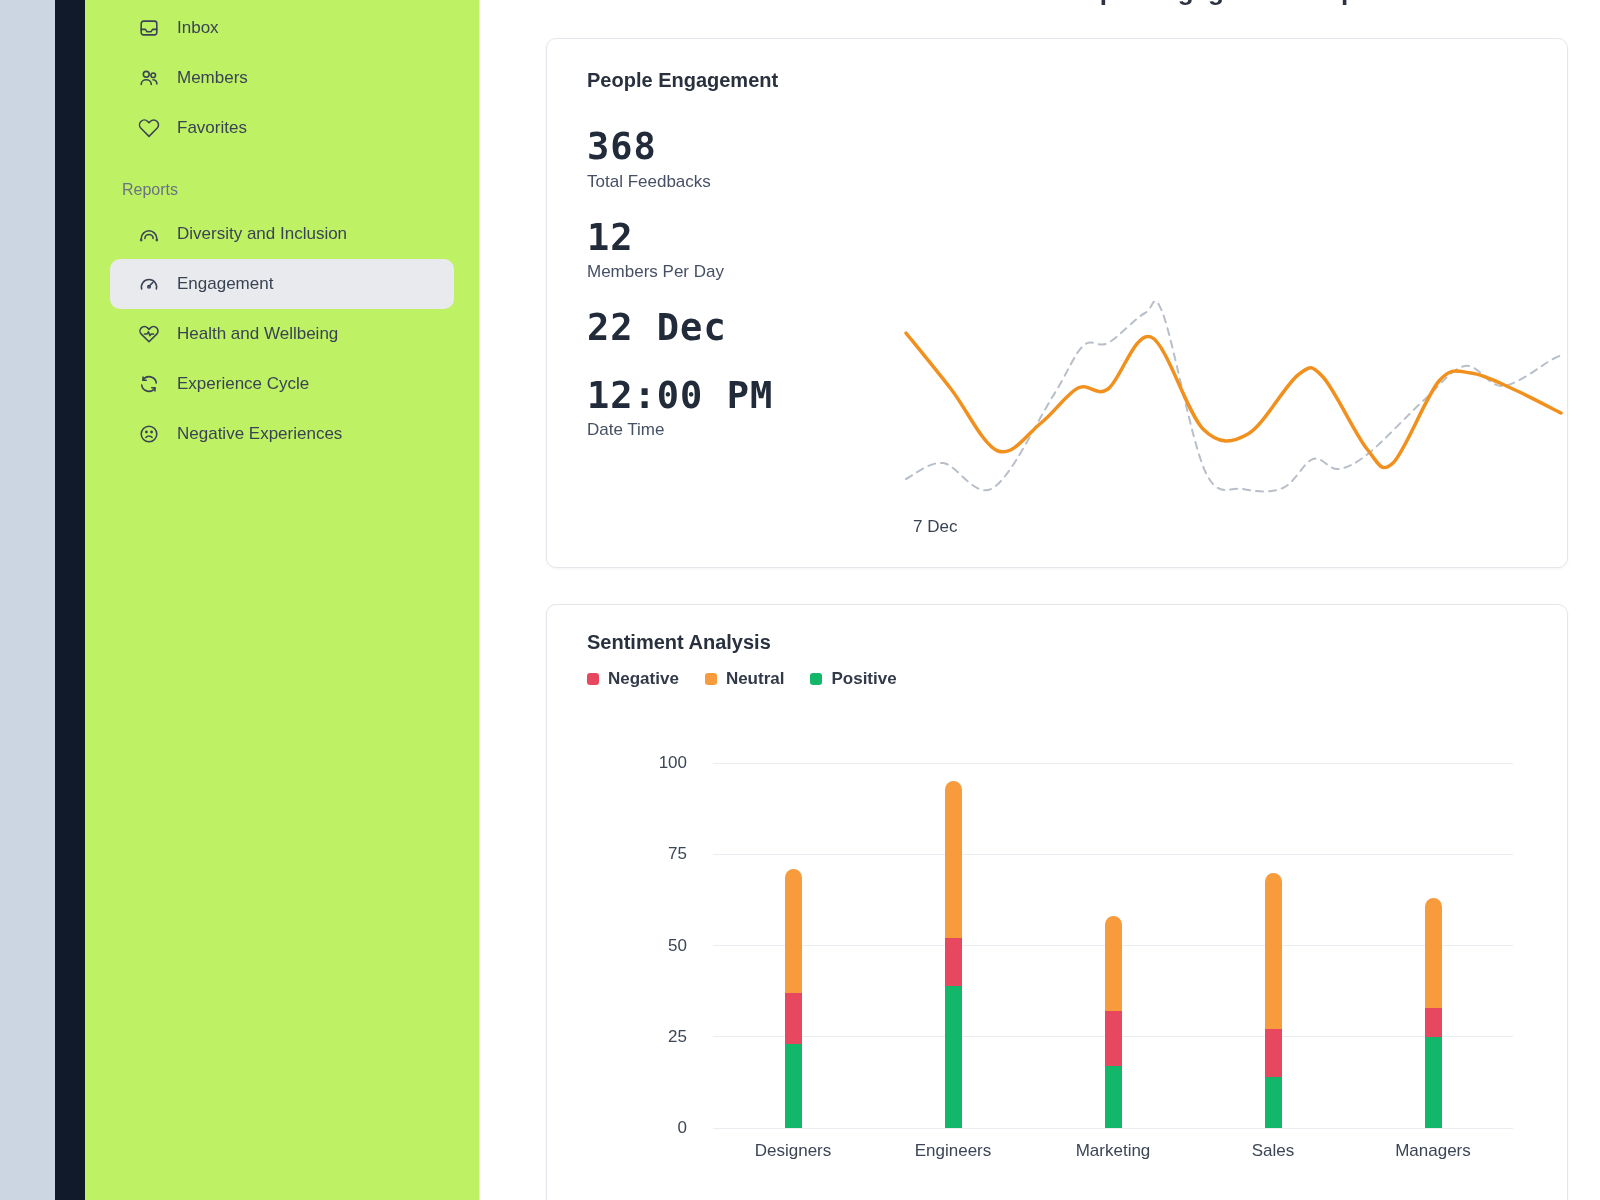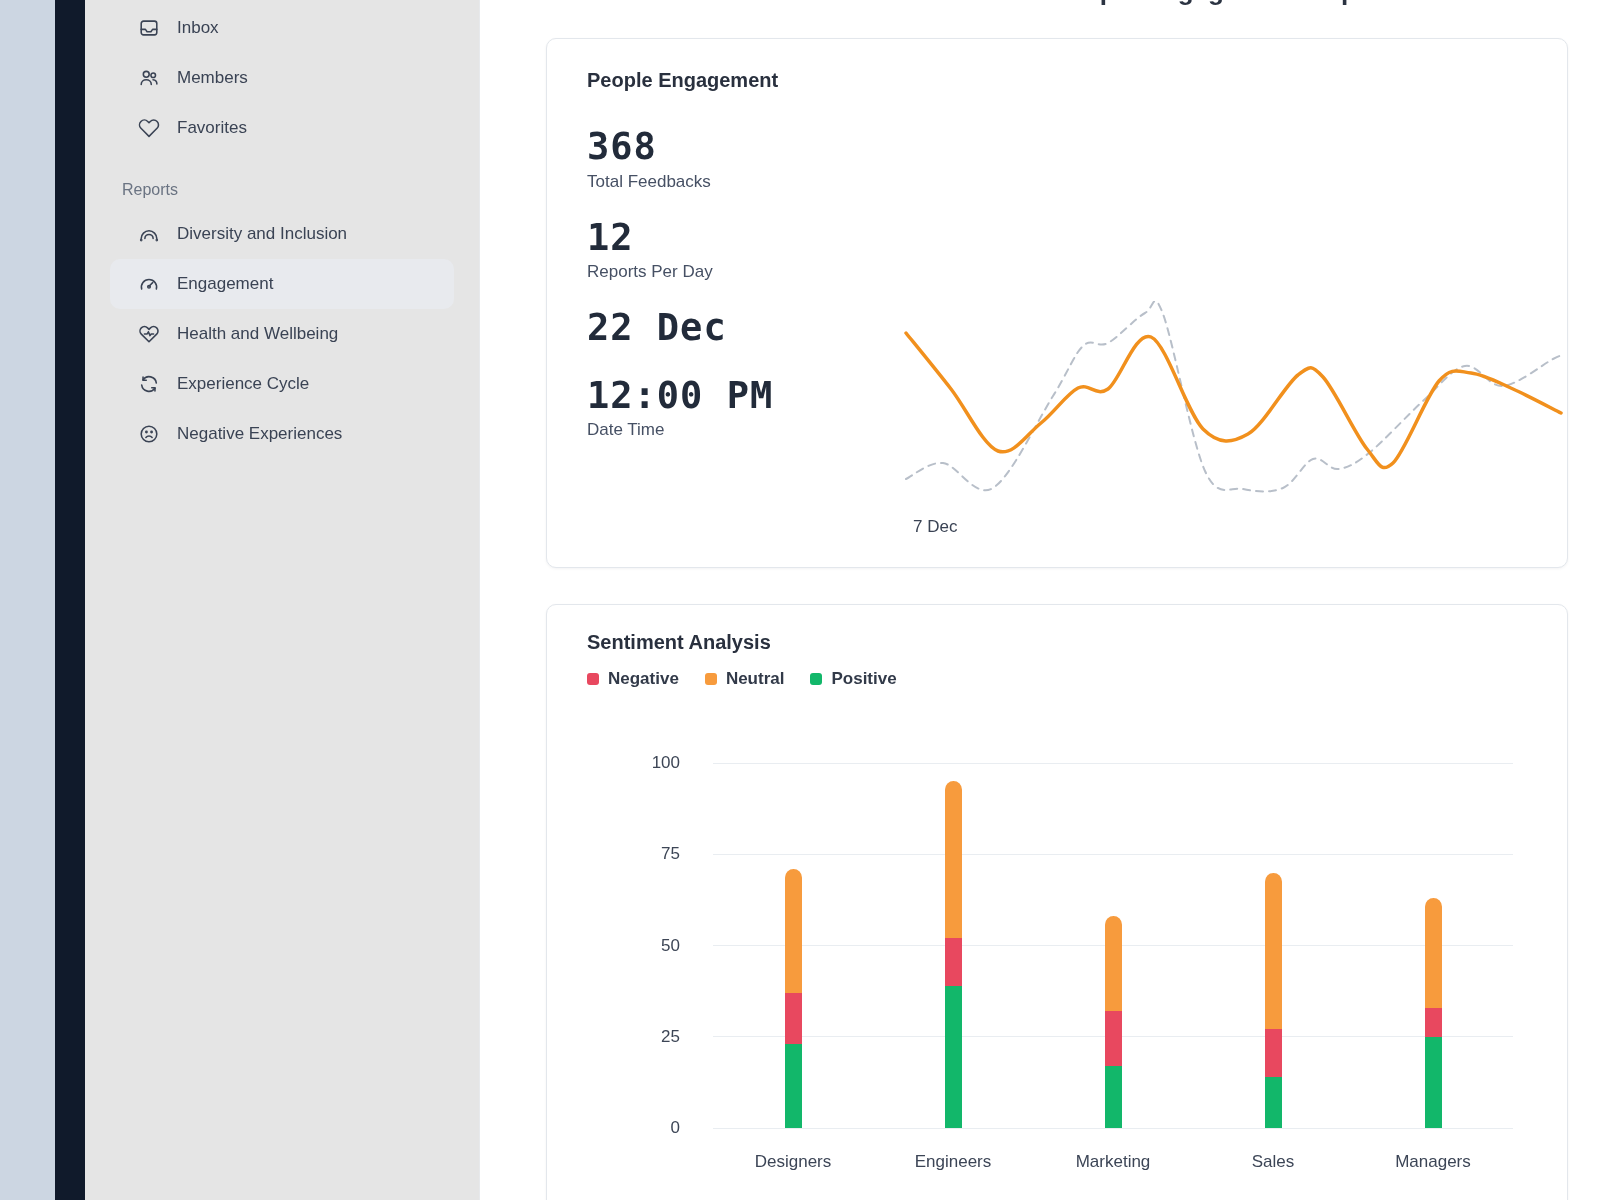--- a/index.html
+++ b/index.html
@@ -3,21 +3,21 @@
 <meta charset="utf-8">
 <style>
   * { margin:0; padding:0; box-sizing:border-box; }
   html,body { width:1600px; height:1200px; overflow:hidden; background:#fff;
     font-family:"Liberation Sans", sans-serif; color:#2c3444; }
   .app { display:flex; width:1600px; height:1200px; }
 
   .rail-light { width:55px; height:100%; background:#ccd6e2; flex:0 0 auto; }
   .rail-dark  { width:30px; height:100%; background:#101a2b; flex:0 0 auto; }
 
-  .sidebar { width:395px; height:100%; background:#e5e5e5; border-right:1px solid #e7e9ec;
+  .sidebar { width:395px; height:100%; background:#bef264; border-right:1px solid #e7e9ec;
     padding-top:3px; flex:0 0 auto; }
   .nav-item { display:flex; align-items:center; height:50px; margin:0 25px; padding-left:28px;
     border-radius:10px; cursor:pointer; }
   .nav-item.active { background:#e8eaee; }
   .nav-icon { width:22px; height:22px; margin-right:17px; display:inline-flex; }
   .nav-icon svg { width:22px; height:22px; stroke:#3a4354; stroke-width:1.7; fill:none;
     stroke-linecap:round; stroke-linejoin:round; }
   .nav-label { font-size:17px; color:#3a4354; }
   .section-label { font-size:16px; color:#6a7382; margin:28px 0 10px 37px; }
 
@@ -42,30 +42,30 @@
 
   
   .card-sentiment { height:700px; padding:26px 40px; overflow:hidden; }
   .legend { display:flex; align-items:center; gap:26px; margin-top:14px; height:22px;font-weight:bold; }
   .legend-item { display:flex; align-items:center; gap:9px; cursor:pointer; }
   .legend-chip { width:12px; height:12px; border-radius:3px; display:inline-block; }
   .legend-label { font-size:17px; color:#323a49; }
 
   .chart2 { position:relative; margin-top:73px; }
   .ylabels { position:absolute; left:0; top:0; width:104px; height:365px; }
-  .ylabel { position:absolute; right:11px; width:104px; text-align:right; font-size:17px;
+  .ylabel { position:absolute; right:4px; width:104px; text-align:right; font-size:17px;
     color:#3d4656; line-height:20px; }
   .plot { position:relative; margin-left:126px; margin-right:14px; height:365px; }
   .gridline { position:absolute; left:0; right:0; height:1px; background:#e9edf1; }
   .bars { position:absolute; left:0; right:0; top:0; bottom:0; display:flex; }
   .bar-col { flex:1 1 0; display:flex; align-items:flex-end; justify-content:center; }
   .bar-stack { width:17px; border-radius:9px 9px 0 0; overflow:hidden;
     display:flex; flex-direction:column; }
   .bar-seg { width:100%; }
-  .xlabels { display:flex; margin-left:126px; margin-right:14px; margin-top:24px; }
+  .xlabels { display:flex; margin-left:126px; margin-right:14px; margin-top:13px; }
   .xlabel { flex:1 1 0; text-align:center; font-size:17px; color:#3c4556; }
 </style>
 </head>
 <body>
 
 <div class="app">
   <div class="rail-light"></div>
   <div class="rail-dark"></div>
 
   <div class="sidebar">
@@ -159,21 +159,21 @@
 
     <div class="card card-engagement">
       <div class="card-title">People Engagement</div>
       <div class="stats">
         <div class="stat">
           <div class="stat-value">368</div>
           <div class="stat-label">Total Feedbacks</div>
         </div>
         <div class="stat">
           <div class="stat-value">12</div>
-          <div class="stat-label">Reports Per Day</div>
+          <div class="stat-label">Members Per Day</div>
         </div>
         <div class="stat">
           <div class="stat-value">22 Dec</div>
         </div>
         <div class="stat">
           <div class="stat-value">12:00 PM</div>
           <div class="stat-label">Date Time</div>
         </div>
       </div>
       <svg class="line-chart" viewBox="0 0 668 212">

